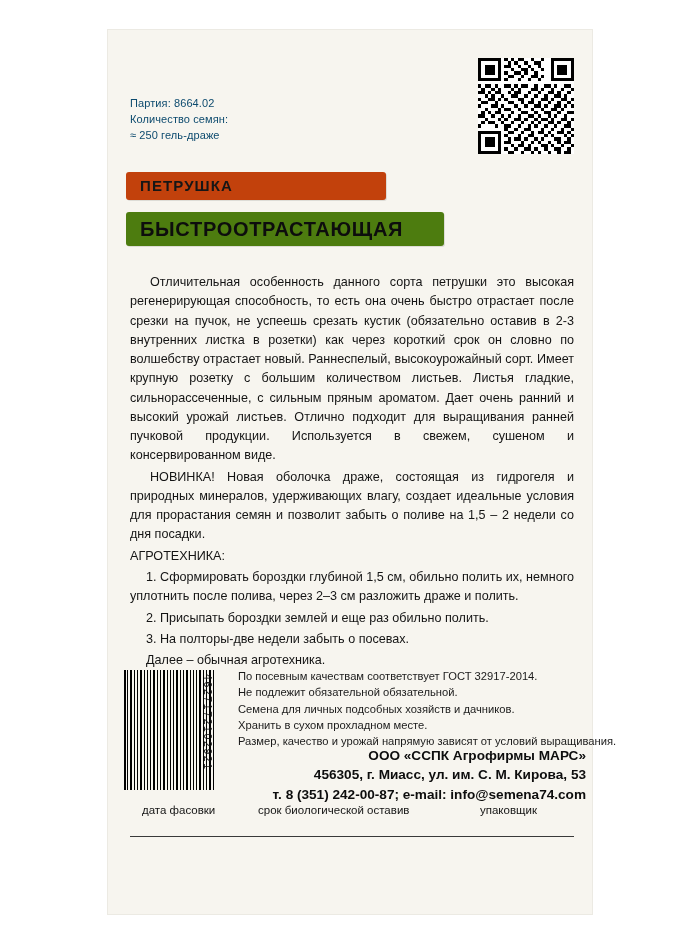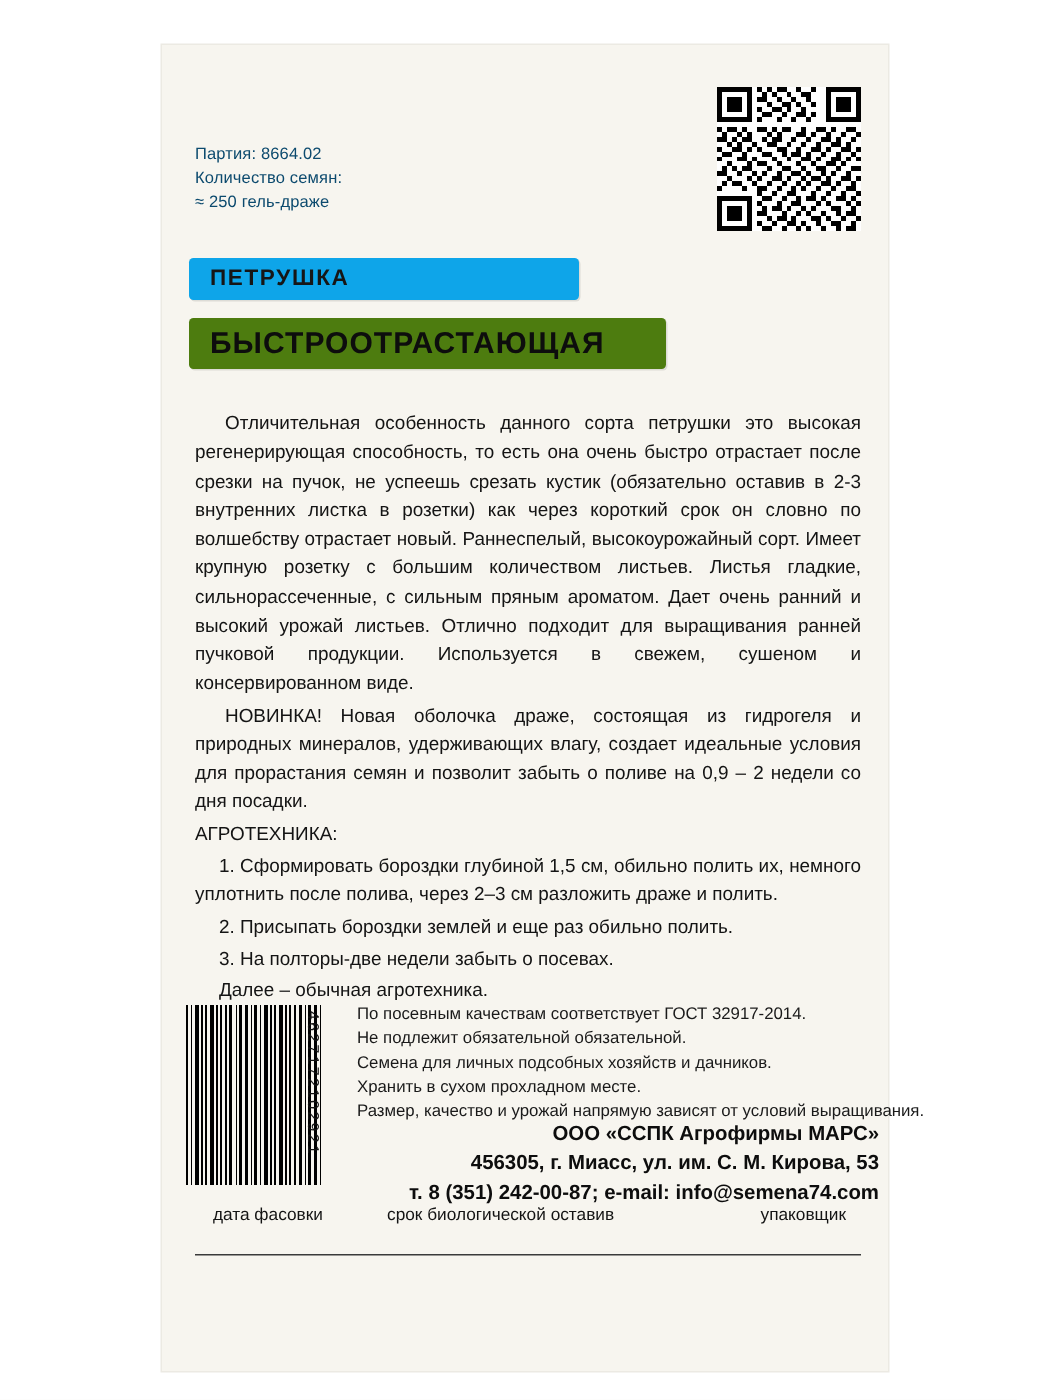--- a/index.html
+++ b/index.html
@@ -46,21 +46,21 @@
     font-size: 11px;
     color: #0c4a6e;
     line-height: 1.45;
     letter-spacing: .1px;
   }
   .batch div { white-space: nowrap; }
 
   
   .bar {
     position: absolute;
-    background: #0ea5e9;
+    background: #c2410c;
     border-radius: 3px;
     box-shadow: 1px 1px 0 rgba(0,0,0,.10);
   }
   .bar-crop {
     left: 18px;
     top: 142px;
     width: 260px;
     height: 28px;
   }
   .bar-crop .txt {
@@ -171,21 +171,21 @@
     position: absolute;
     left: 22px;
     top: 768px;
     width: 444px;
     height: 28px;
     font-size: 11.5px;
     color: #141414;
   }
   .footer .f1 { position: absolute; left: 12px;  top: 6px; }
   .footer .f2 { position: absolute; left: 128px; top: 6px; }
-  .footer .f3 { position: absolute; left: 350px; top: 6px; margin-left: 27px; }
+  .footer .f3 { position: absolute; left: 350px; top: 6px; }
 </style>
 </head>
 <body>
 
 <div class="page">
   <div class="packet">
 
     <div class="qr">
       <svg width="96" height="96" viewBox="0 0 29 29" shape-rendering="crispEdges">
         <rect width="29" height="29" fill="#ffffff"></rect>
@@ -427,21 +427,21 @@
     <div class="bar bar-crop">
       <span class="txt">ПЕТРУШКА</span>
     </div>
 
     <div class="bar bar-variety">
       <span class="txt">БЫСТРООТРАСТАЮЩАЯ</span>
     </div>
 
     <div class="desc">
       <p class="indent">Отличительная особенность данного сорта петрушки это высокая регенерирующая способность, то есть она очень быстро отрастает после срезки на пучок, не успеешь срезать кустик (обязательно оставив в 2-3 внутренних листка в розетки) как через короткий срок он словно по волшебству отрастает новый. Раннеспелый, высокоурожайный сорт. Имеет крупную розетку с большим количеством листьев. Листья гладкие, сильнорассеченные, с сильным пряным ароматом. Дает очень ранний и высокий урожай листьев. Отлично подходит для выращивания ранней пучковой продукции. Используется в свежем, сушеном и консервированном виде.</p>
-      <p class="indent">НОВИНКА! Новая оболочка драже, состоящая из гидрогеля и природных минералов, удерживающих влагу, создает идеальные условия для прорастания семян и позволит забыть о поливе на 0,9 – 2 недели со дня посадки.</p>
+      <p class="indent">НОВИНКА! Новая оболочка драже, состоящая из гидрогеля и природных минералов, удерживающих влагу, создает идеальные условия для прорастания семян и позволит забыть о поливе на 1,5 – 2 недели со дня посадки.</p>
       <p class="agro-head">АГРОТЕХНИКА:</p>
       <p class="agro-item">1. Сформировать бороздки глубиной 1,5 см, обильно полить их, немного уплотнить после полива, через 2–3 см разложить драже и полить.</p>
       <p class="agro-item">2. Присыпать бороздки землей и еще раз обильно полить.</p>
       <p class="agro-item">3. На полторы-две недели забыть о посевах.</p>
       <p class="agro-item">Далее – обычная агротехника.</p>
     </div>
 
     <div class="barcode-wrap">
       <svg class="barcode" viewBox="0 0 96 120" shape-rendering="crispEdges">
         <rect width="96" height="120" fill="#f7f5ef"></rect>

